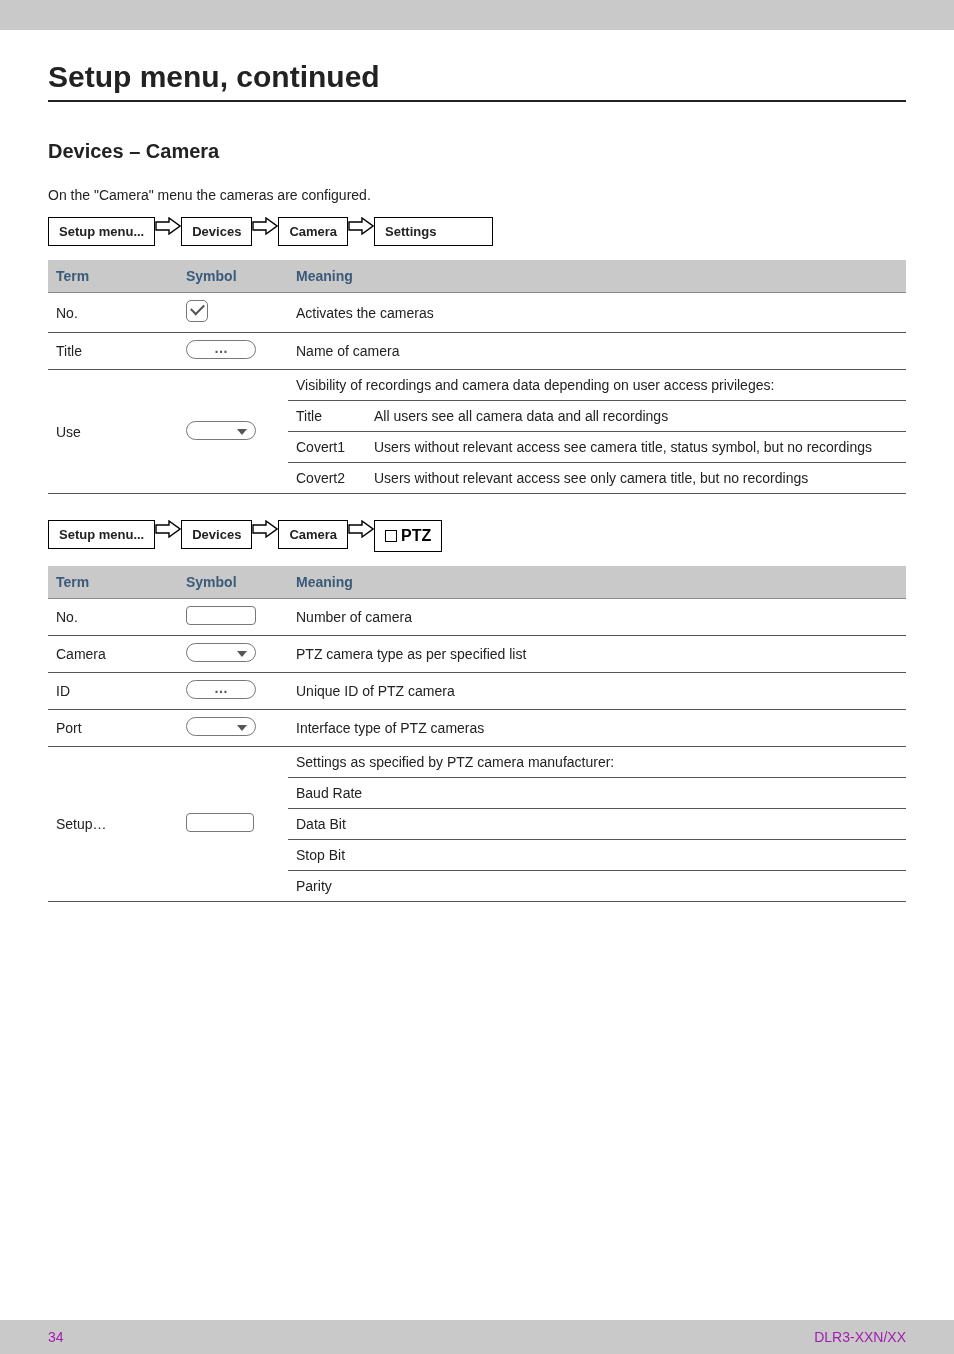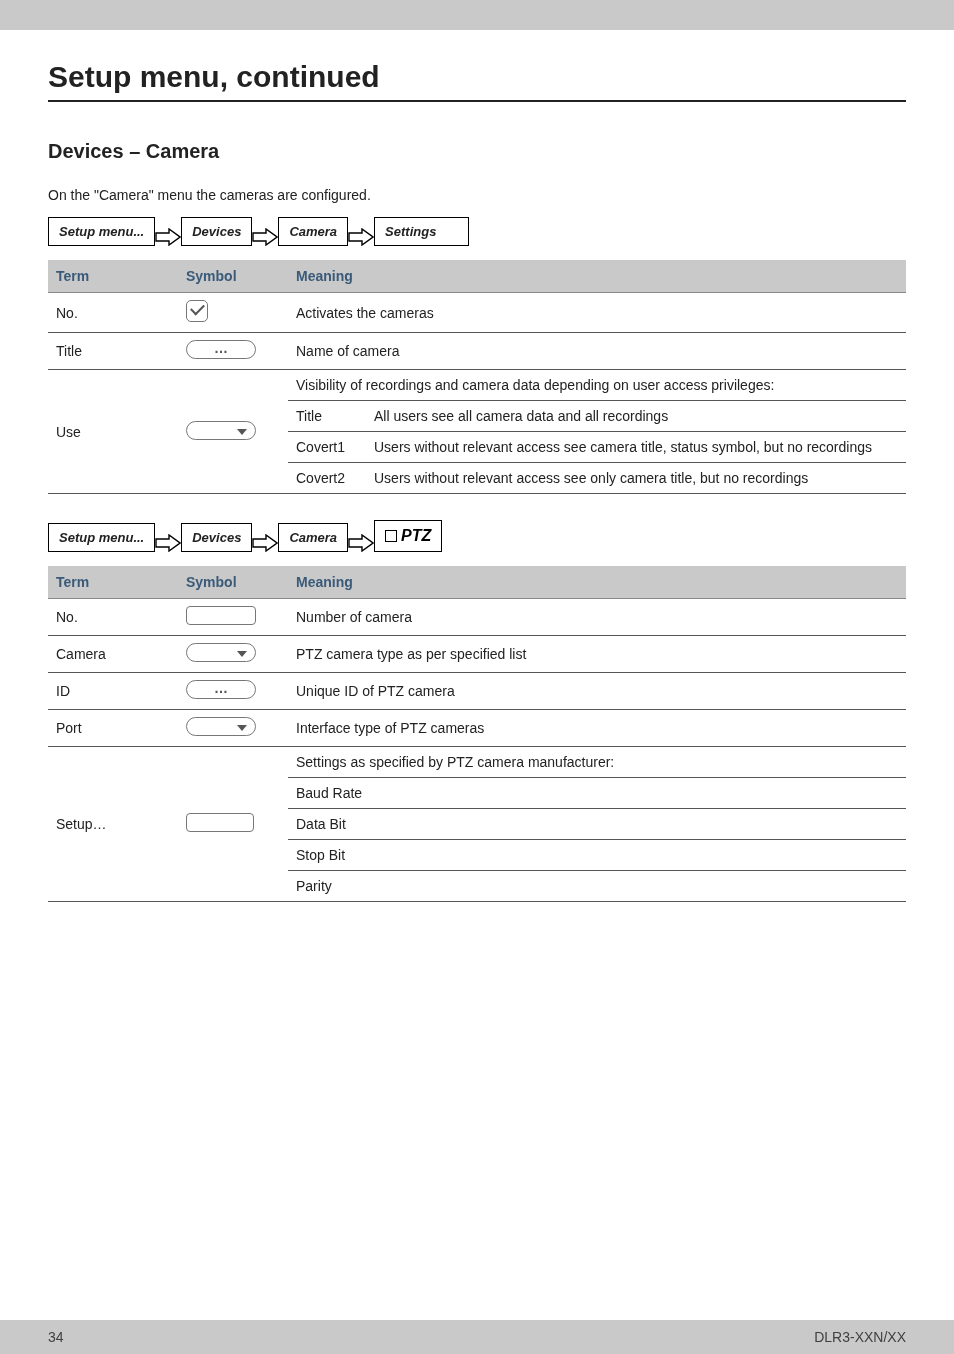--- a/index.html
+++ b/index.html
@@ -31,23 +31,22 @@
       color: #222;
       margin-bottom: 24px;
     }
     .intro-text {
       font-size: 14px;
       color: #222;
       margin-bottom: 14px;
     }
     .breadcrumb {
       display: flex;
-      align-items: flex-end;
+      align-items: flex-start;
       margin-bottom: 14px;
-      font-style: italic;
     }
     .bc-box {
       border: 1.5px solid #000;
       padding: 6px 10px;
       font-size: 13px;
       font-weight: bold;
       color: #222;
       background: #fff;
     }
     .bc-arrow {
@@ -141,21 +140,21 @@
     }
     .footer {
       position:absolute;
       left:0; right:0; bottom:0;
       height:34px;
       background:#c9c9c9;
       display:flex;
       justify-content:space-between;
       align-items:center;
       padding:0 48px;
-      color:#404040;
+      color:#a21caf;
       font-size:14px;
     }
     .inner-border td { border-bottom:1px solid #aaa; }
   </style>
 </head>
 <body>
 
 <div class="top-gray-bar"></div>
 
 <div class="content">
@@ -178,21 +177,21 @@
       <svg width="26" height="18" viewBox="0 0 26 18">
           <path d="M1 5 H14 V1 L25 9 L14 17 V13 H1 Z" fill="none" stroke="#000" stroke-width="1.4"></path>
         </svg>
     </span>
     <span class="bc-box">Camera</span>
     <span class="bc-arrow">
       <svg width="26" height="18" viewBox="0 0 26 18">
           <path d="M1 5 H14 V1 L25 9 L14 17 V13 H1 Z" fill="none" stroke="#000" stroke-width="1.4"></path>
         </svg>
     </span>
-    <span class="bc-box" style="padding-right:32px">Settings</span>
+    <span class="bc-box" style="padding-right:56px">Settings</span>
   </div>
 
   <table class="main-table">
     <thead>
       <tr>
         <th class="col-term">Term</th>
         <th class="col-symbol">Symbol</th>
         <th colspan="2">Meaning</th>
       </tr>
     </thead>

